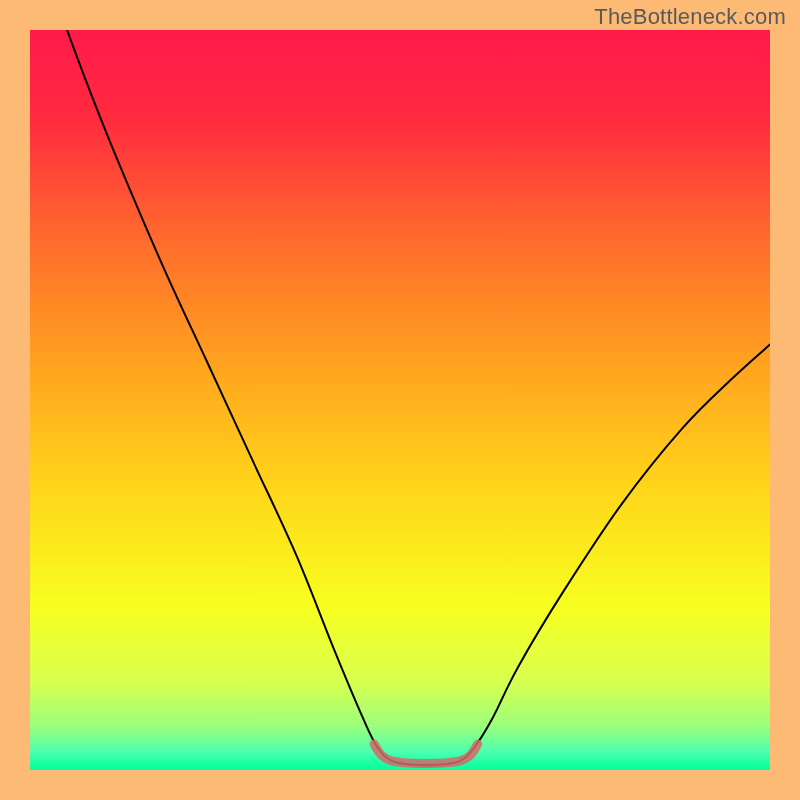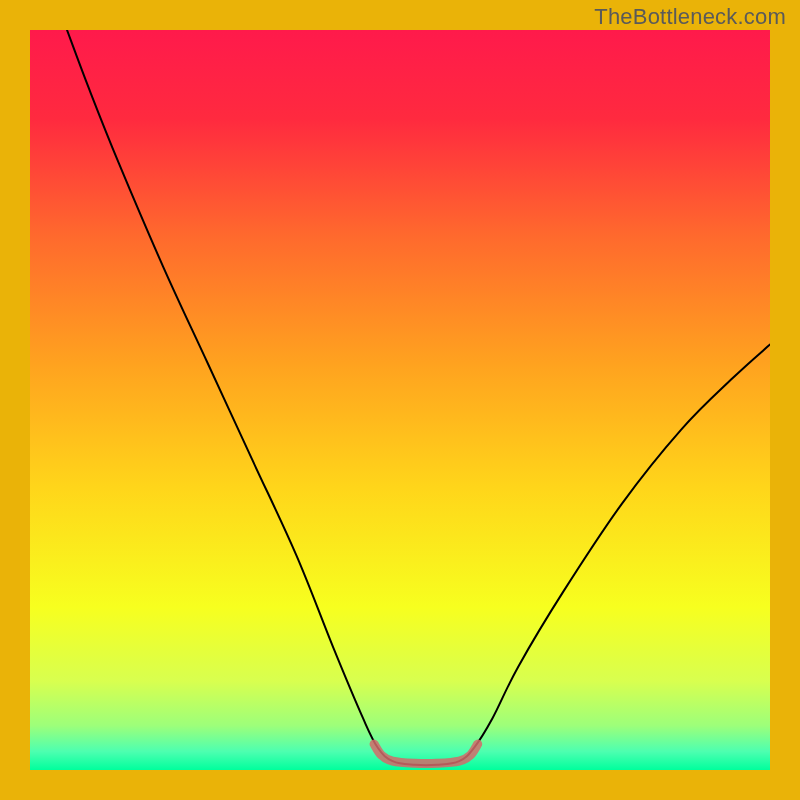--- a/index.html
+++ b/index.html
@@ -8,21 +8,21 @@
     width: 800px;
     height: 800px;
     background: #000000;
     overflow: hidden;
     font-family: Arial, Helvetica, sans-serif;
   }
   .outer {
     position: relative;
     width: 800px;
     height: 800px;
-    background: #eab308;
+    background: #fdba74;
   }
   .watermark {
     position: absolute;
     top: 4px;
     right: 14px;
     color: #5a5a5a;
     font-size: 22px;
     letter-spacing: 0.2px;
     z-index: 20;
     user-select: none;

